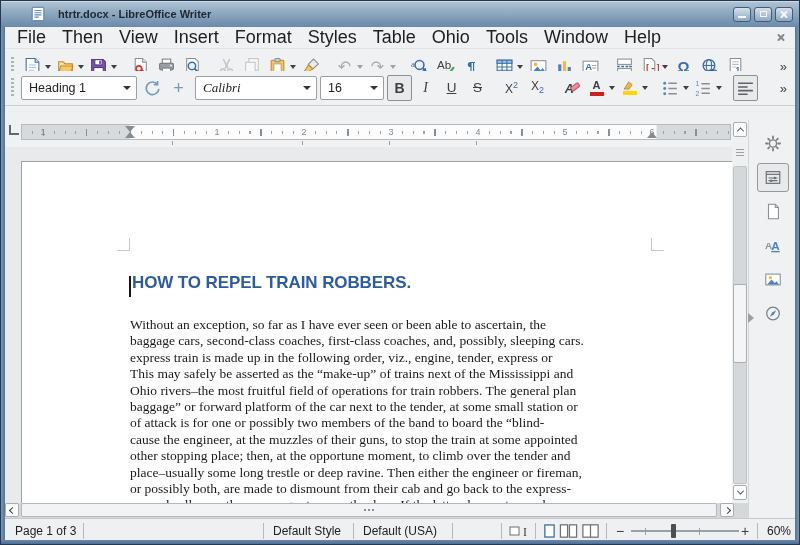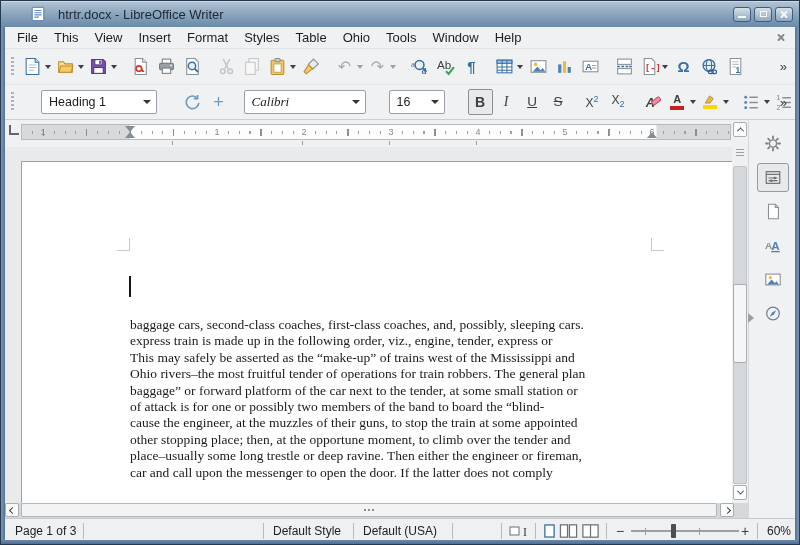--- a/index.html
+++ b/index.html
@@ -13,41 +13,41 @@
   .frame{position:absolute;background:linear-gradient(90deg,#7d96b2,#54749a);z-index:5;}
   .frame.left{left:0;top:26px;bottom:0;width:4px;}
   .frame.right{right:0;top:26px;bottom:0;width:4px;background:linear-gradient(270deg,#7d96b2,#54749a);}
   .frame.bottom{left:0;right:0;bottom:0;height:4px;background:linear-gradient(180deg,#6d89a8,#4c6d94);}
   
   .titlebar{position:absolute;left:0;top:0;width:100%;height:26px;
     background:linear-gradient(180deg,#b4c5d4 0%,#8ea8c0 45%,#6a8aa9 100%);
     display:flex;align-items:center;padding:0 6px 0 29px;box-shadow:inset 0 1px 0 #cddae5;}
   .ticon{width:16px;height:16px;margin-right:12px;flex:none;}
   .ticon svg{width:100%;height:100%;}
-  .ttext{font-size:13px;color:#1e2732;}
+  .ttext{font-size:11px;color:#1e2732;font-weight:bold;}
   .winbtns{margin-left:auto;display:flex;gap:3px;}
   .wbtn{width:18px;height:15px;border-radius:3px;border:1px solid #3e5d7f;
     background:linear-gradient(180deg,#d6e0e9,#8ea7c0);display:inline-flex;align-items:center;justify-content:center;}
   .glyph-min{width:8px;height:2px;background:#f4f8fb;margin-top:6px;}
   .glyph-max{width:7px;height:6px;border:1.5px solid #f4f8fb;}
   .glyph-x{position:relative;width:9px;height:9px;}
   .glyph-x::before,.glyph-x::after{content:"";position:absolute;left:50%;top:0;width:2px;height:9px;background:#f4f8fb;border-radius:1px;}
   .glyph-x::before{transform:translateX(-50%) rotate(45deg);}
   .glyph-x::after{transform:translateX(-50%) rotate(-45deg);}
   .glyph-x.gray::before,.glyph-x.gray::after{background:#84898e;}
   
   .menubar{position:absolute;left:4px;right:4px;top:26px;height:22px;background:#f0f1f2;
     display:flex;align-items:center;border-bottom:1px solid #e2e4e5;}
   .menu-items{display:flex;align-items:center;padding-left:4px;}
-  .menu-item{font-size:13px;color:#1c1e21;padding:2px 8px;cursor:default;}
+  .menu-item{font-size:18px;color:#1c1e21;padding:2px 8px;cursor:default;}
   .menu-close{margin-left:auto;margin-right:10px;display:inline-flex;}
   
   .toolbar{position:absolute;left:4px;right:4px;height:36px;background:#f0f1f2;display:flex;align-items:center;padding-left:4px;}
   .toolbar.tb1{top:48px;border-bottom:1px solid #e4e6e7;}
-  .toolbar.tb2{top:84px;height:35px;border-bottom:1px solid #cdd0d2;gap:20px;}
+  .toolbar.tb2{top:70px;height:35px;border-bottom:1px solid #cdd0d2;}
   .grip{width:3px;height:20px;margin:0 7px 0 2px;flex:none;
     background:repeating-linear-gradient(180deg,#aeb2b6 0 2px,transparent 2px 4px);}
   .tb-items{display:flex;align-items:center;gap:1px;min-width:0;}
   .tgap{width:7px;flex:none;}
   .tbtn{appearance:none;background:transparent;border:1px solid transparent;border-radius:2px;
     height:26px;min-width:25px;padding:0 1px;display:inline-flex;align-items:center;justify-content:center;flex:none;font-family:inherit;}
   .tbtn.active{border-color:#8a9096;background:#e7e9eb;}
   .tbtn.disabled{filter:grayscale(1) opacity(.45);}
   .tbtn .ic{width:19px;height:19px;display:inline-flex;align-items:center;justify-content:center;}
   .tbtn .ic svg{width:100%;height:100%;}
@@ -168,21 +168,21 @@
     </span>
   </div>
 
   <div class="frame left"></div>
   <div class="frame right"></div>
   <div class="frame bottom"></div>
 
   <div class="menubar">
     <div class="menu-items" id="menu-items">
         <span class="menu-item">File</span>
-        <span class="menu-item">This</span>
+        <span class="menu-item">Then</span>
         <span class="menu-item">View</span>
         <span class="menu-item">Insert</span>
         <span class="menu-item">Format</span>
         <span class="menu-item">Styles</span>
         <span class="menu-item">Table</span>
         <span class="menu-item">Ohio</span>
         <span class="menu-item">Tools</span>
         <span class="menu-item">Window</span>
         <span class="menu-item">Help</span>
       </div>
@@ -435,21 +435,21 @@
             <span class="gi" style="color:#6f9bc4;font-size:18px;font-weight:300">+</span>
           </span>
         </button>
       </div>
     <div class="combo" style="width:122px;margin-left:4px">
       <span class="combo-text fontname">Calibri</span>
       <span class="combo-arrow">
           <span class="carrow"></span>
         </span>
     </div>
-    <div class="combo" style="width:56px">
+    <div class="combo" style="width:64px">
       <span class="combo-text">16</span>
       <span class="combo-arrow">
           <span class="carrow"></span>
         </span>
     </div>
     <div class="tb-items" id="tb-format-b">
         <button class="tbtn active">
           <span class="ic">
             <span class="gi" style="font-weight:bold;font-size:14px;color:#3c4043">B</span>
           </span>
@@ -563,30 +563,33 @@
       <span class="ind indright"></span>
     </div>
     <div class="tabticks"></div>
   </div>
 
   <div class="docarea">
     <div class="page">
       <span class="cm cmtl"></span>
       <span class="cm cmtr"></span>
       <span class="caret"></span>
+      <h1 class="heading">HOW TO REPEL TRAIN ROBBERS.</h1>
       <div class="body" id="doc-lines">
+          <div class="bodyline">Without an exception, so far as I have ever seen or been able to ascertain, the</div>
           <div class="bodyline">baggage cars, second-class coaches, first-class coaches, and, possibly, sleeping cars.</div>
           <div class="bodyline">express train is made up in the following order, viz., engine, tender, express or</div>
-          <div class="bodyline">This may safely be asserted as the “make-up” of trains west of the Mississippi and</div>
-          <div class="bodyline">Ohio rivers–the most fruitful tender of operations for train robbers. The general plan</div>
+          <div class="bodyline">This may safely be asserted as the “make-up” of trains next of the Mississippi and</div>
+          <div class="bodyline">Ohio rivers–the most fruitful field of operations for train robbers. The general plan</div>
           <div class="bodyline">baggage” or forward platform of the car next to the tender, at some small station or</div>
           <div class="bodyline">of attack is for one or possibly two members of the band to board the “blind-</div>
           <div class="bodyline">cause the engineer, at the muzzles of their guns, to stop the train at some appointed</div>
           <div class="bodyline">other stopping place; then, at the opportune moment, to climb over the tender and</div>
           <div class="bodyline">place–usually some long trestle or deep ravine. Then either the engineer or fireman,</div>
+          <div class="bodyline">or possibly both, are made to dismount from their cab and go back to the express-</div>
           <div class="bodyline">car and call upon the messenger to open the door. If the latter does not comply</div>
         </div>
     </div>
   </div>
 
   <div class="vscroll">
     <span class="sc-btn" style="top:2px">
         <span class="chev up"></span>
       </span>
     <span class="sc-grip"></span>

